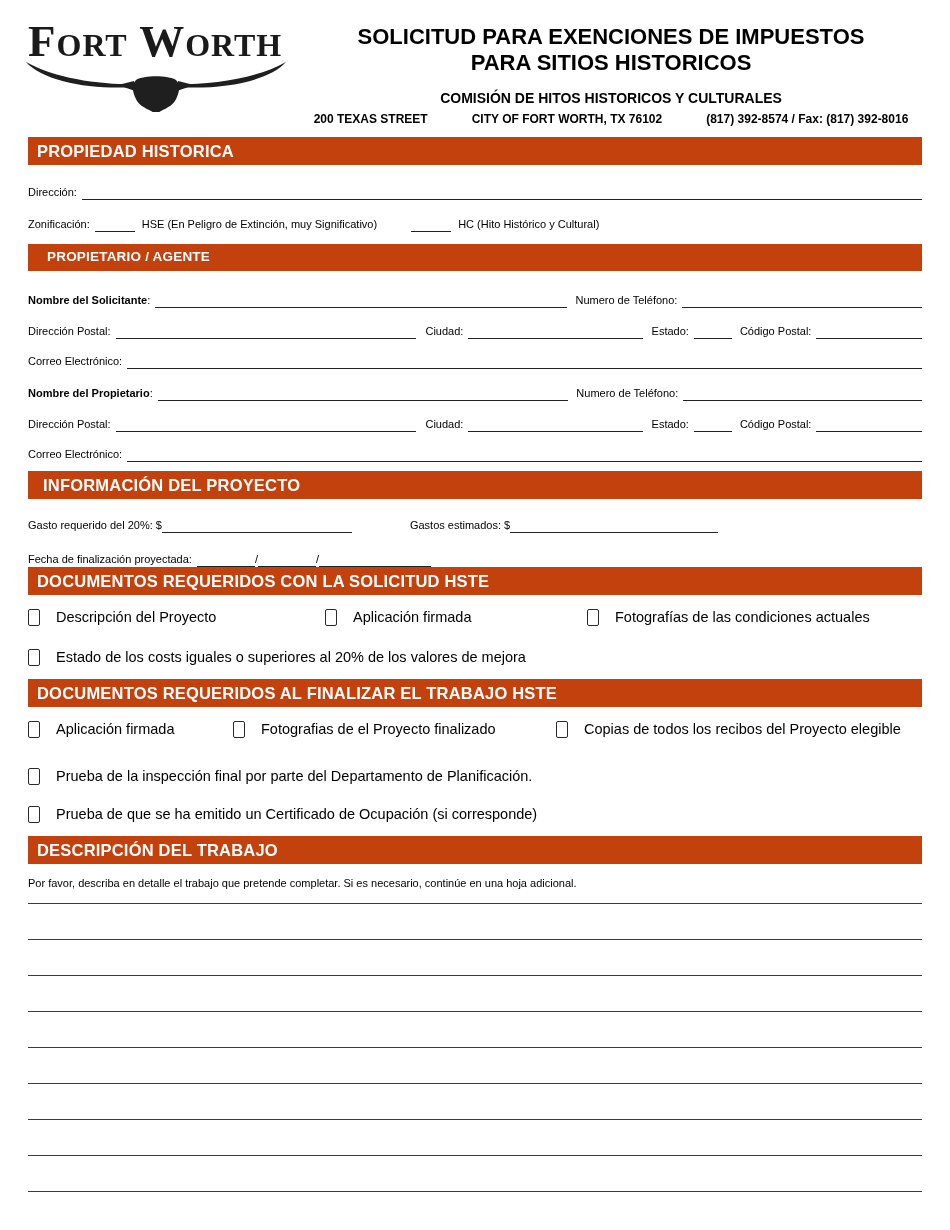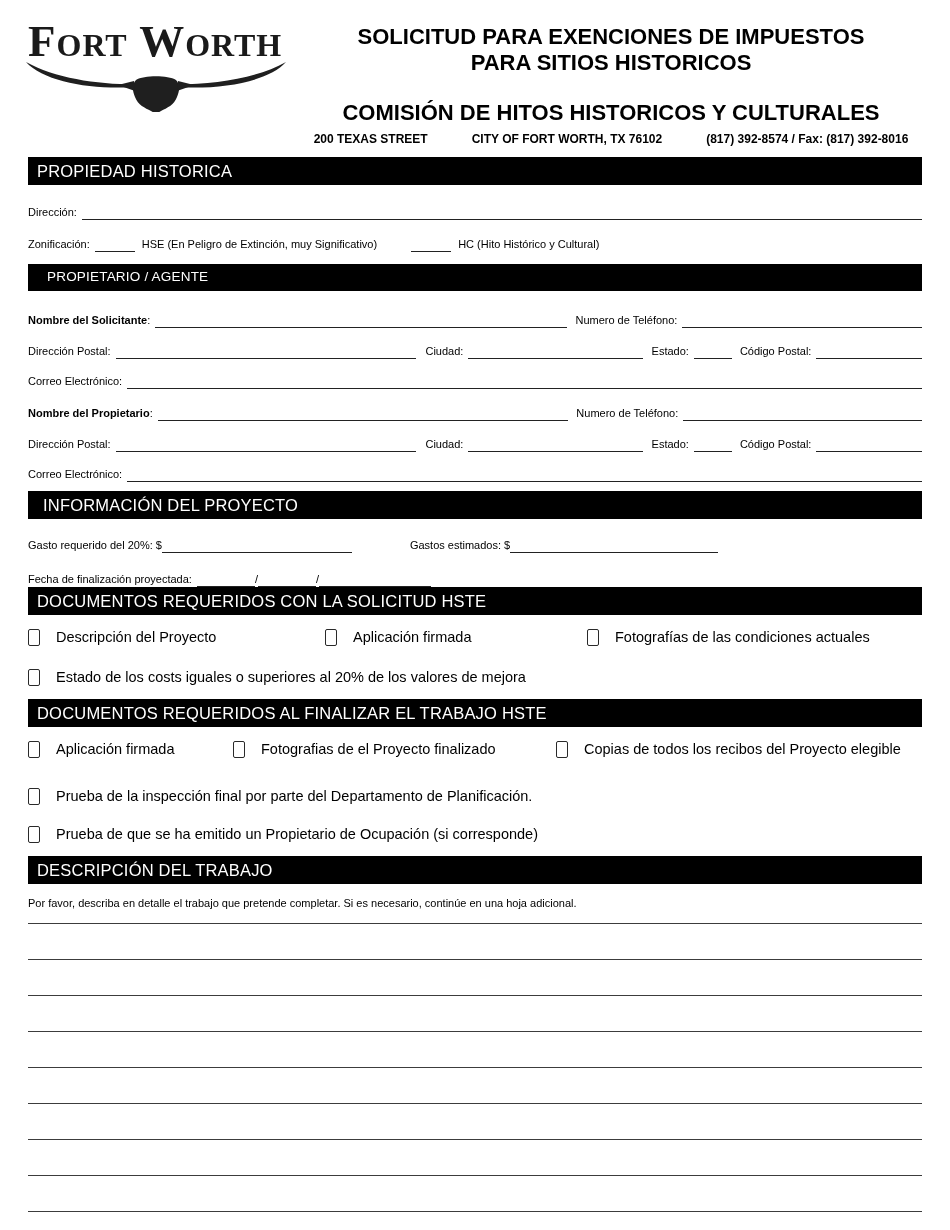--- a/index.html
+++ b/index.html
@@ -12,24 +12,24 @@
   .hdr{display:flex;align-items:flex-start;}
   .logo{width:272px;flex:0 0 272px;padding-top:2px;}
   .logo-text{
     font-family:"Liberation Serif","DejaVu Serif",serif;
     font-variant:small-caps;font-weight:bold;font-size:45px;
     line-height:0.85;color:#1a1a1a;letter-spacing:1px;white-space:nowrap;
   }
   .logo-horns{display:block;margin-top:-6px;margin-left:-4px;}
   .title-block{flex:1;text-align:center;padding-top:4px;}
   .t1{font-size:22px;font-weight:bold;line-height:1.18;}
-  .sub{font-size:22px;font-weight:bold;margin-top:24px;}
+  .sub{font-size:14px;font-weight:bold;margin-top:14px;}
   .addr{font-size:12px;font-weight:bold;margin-top:6px;display:flex;justify-content:center;gap:44px;white-space:nowrap;}
   
-  .bar{background:#000000;color:#fff;font-weight:normal;font-size:16.5px;
+  .bar{background:#c2410c;color:#fff;font-weight:bold;font-size:16.5px;
        padding:5px 9px;letter-spacing:0.2px;line-height:1.1;}
   .bar.small{font-size:13.5px;padding:6px 19px;}
   
   .row{display:flex;align-items:center;font-size:11px;white-space:nowrap;}
   .lbl{flex:0 0 auto;}
   .b{font-weight:bold;}
   .fill{flex:1 1 auto;border-bottom:1.2px solid #222;height:15px;margin-left:5px;}
   .blank{display:inline-block;border-bottom:1.2px solid #222;height:15px;flex:0 0 auto;margin-left:5px;}
   .gap{flex:0 0 auto;}
   
@@ -199,21 +199,21 @@
   <div class="chk-row" style="margin-top:30px;">
     <span class="chk-item">
       <span class="cbx"></span>
       <span>Prueba de la inspección final por parte del Departamento de Planificación.</span>
     </span>
   </div>
 
   <div class="chk-row" style="margin-top:21px;">
     <span class="chk-item">
       <span class="cbx"></span>
-      <span>Prueba de que se ha emitido un Propietario de Ocupación (si corresponde)</span>
+      <span>Prueba de que se ha emitido un Certificado de Ocupación (si corresponde)</span>
     </span>
   </div>
 
   <div class="bar" style="margin-top:13px;">DESCRIPCIÓN DEL TRABAJO</div>
 
   <div class="row" style="margin-top:13px;">
     <span>Por favor, describa en detalle el trabajo que pretende completar. Si es necesario, continúe en una hoja adicional.</span>
   </div>
 
   <div>

